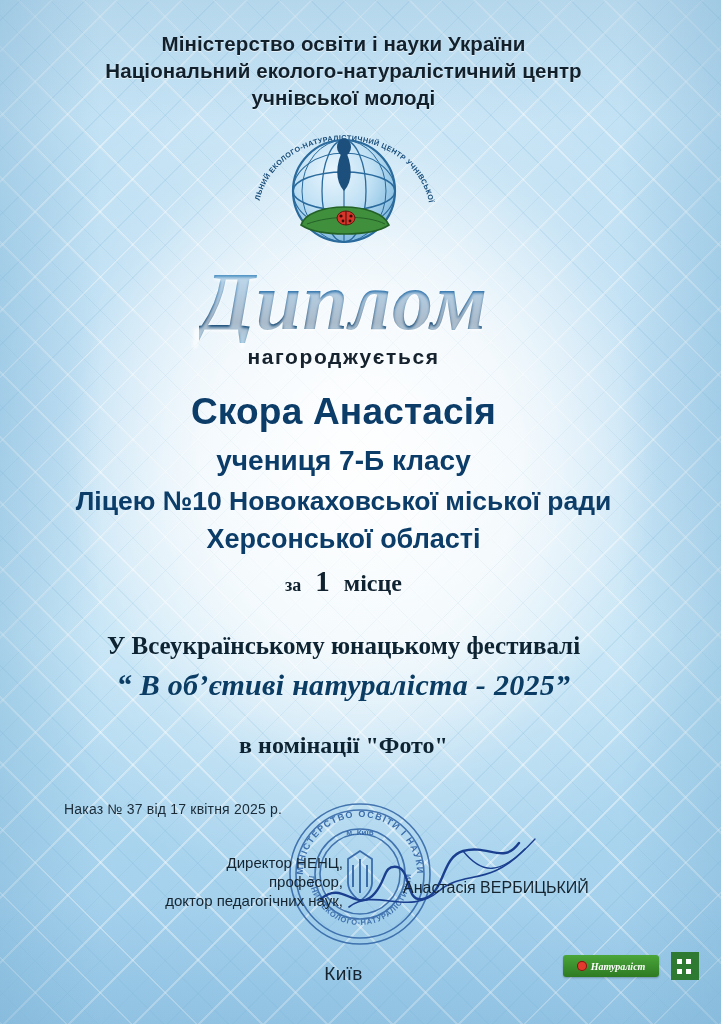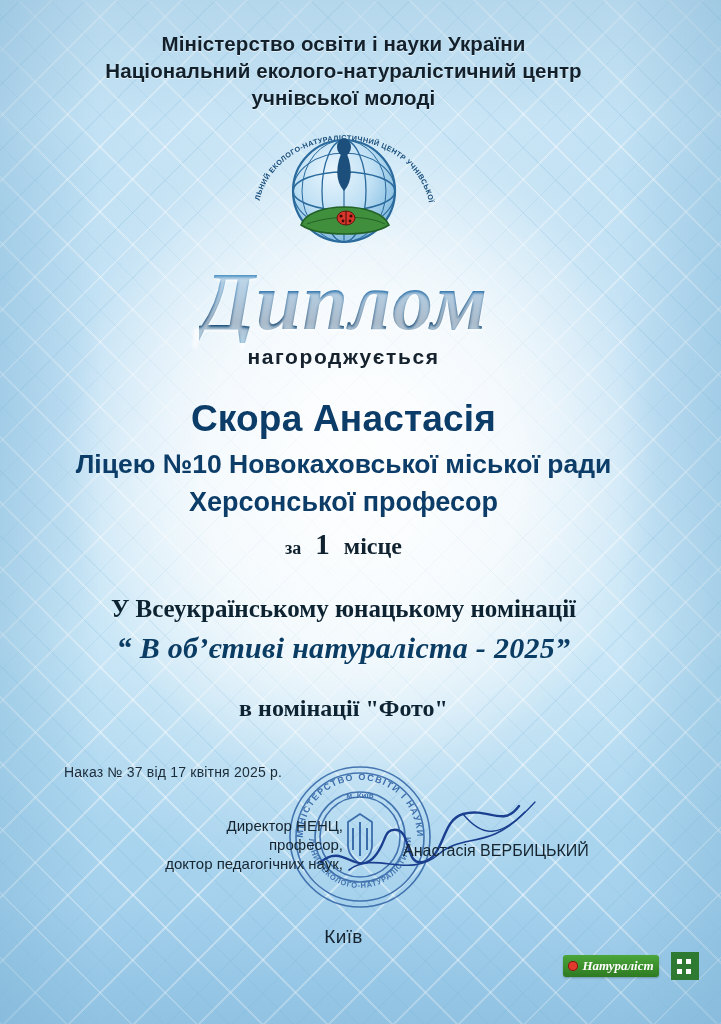--- a/index.html
+++ b/index.html
@@ -97,21 +97,21 @@
 
   .awarded {
     margin-top: 2px;
     font-size: 21px;
     font-weight: 700;
     letter-spacing: 1.6px;
     color: #16232e;
   }
 
   .recipient {
-    margin-top: 29px;
+    margin-top: 22px;
     font-size: 37px;
     font-weight: 700;
     color: #0c3c68;
     letter-spacing: 0.2px;
   }
 
   .line-class {
     margin-top: 12px;
     font-size: 28px;
     font-weight: 700;
@@ -236,21 +236,21 @@
   }
   .naturalist-logo {
     width: 96px;
     height: 22px;
     border-radius: 3px;
     background: linear-gradient(180deg,#4aa63a 0%, #2e7a22 100%);
     color: #ffffff;
     font-family: "Liberation Serif", serif;
     font-style: italic;
     font-weight: 700;
-    font-size: 13px;
+    font-size: 10px;
     display: flex;
     align-items: center;
     justify-content: center;
     gap: 4px;
     box-shadow: 0 1px 2px rgba(0,0,0,0.25);
   }
   .lady { width: 10px; height: 10px; border-radius: 50%; background: #e23b2e; box-shadow: inset 0 0 0 1px #7a1a12; }
   .qr {
     width: 26px; height: 26px;
     background-color: #ffffff;
@@ -307,30 +307,31 @@
         <circle cx="104" cy="96" r="1.4" fill="#3b0d08"></circle>
         <circle cx="111" cy="96" r="1.4" fill="#3b0d08"></circle>
       </svg>
     </div>
 
     <div class="title">Диплом</div>
 
     <div class="awarded">нагороджується</div>
 
     <div class="recipient">Скора Анастасія</div>
+    <div class="line-class">учениця 7-Б класу</div>
     <div class="line-school">Ліцею №10 Новокаховської міської ради</div>
-    <div class="line-region">Херсонської професор</div>
+    <div class="line-region">Херсонської області</div>
 
     <div class="place-row">
       <span class="pre">за</span>
       <span class="num">1</span>
       <span class="post">місце</span>
     </div>
 
-    <div class="fest">У Всеукраїнському юнацькому номінації</div>
+    <div class="fest">У Всеукраїнському юнацькому фестивалі</div>
     <div class="fest-name">“ В об’єтиві натураліста - 2025”</div>
     <div class="nomination">в номінації "Фото"</div>
 
     <div class="order">Наказ № 37  від 17 квітня 2025 р.</div>
 
     <div class="sign-area">
 
       <div class="stamp">
         <svg viewBox="0 0 150 150" width="150" height="150" aria-hidden="true">
           <defs>

